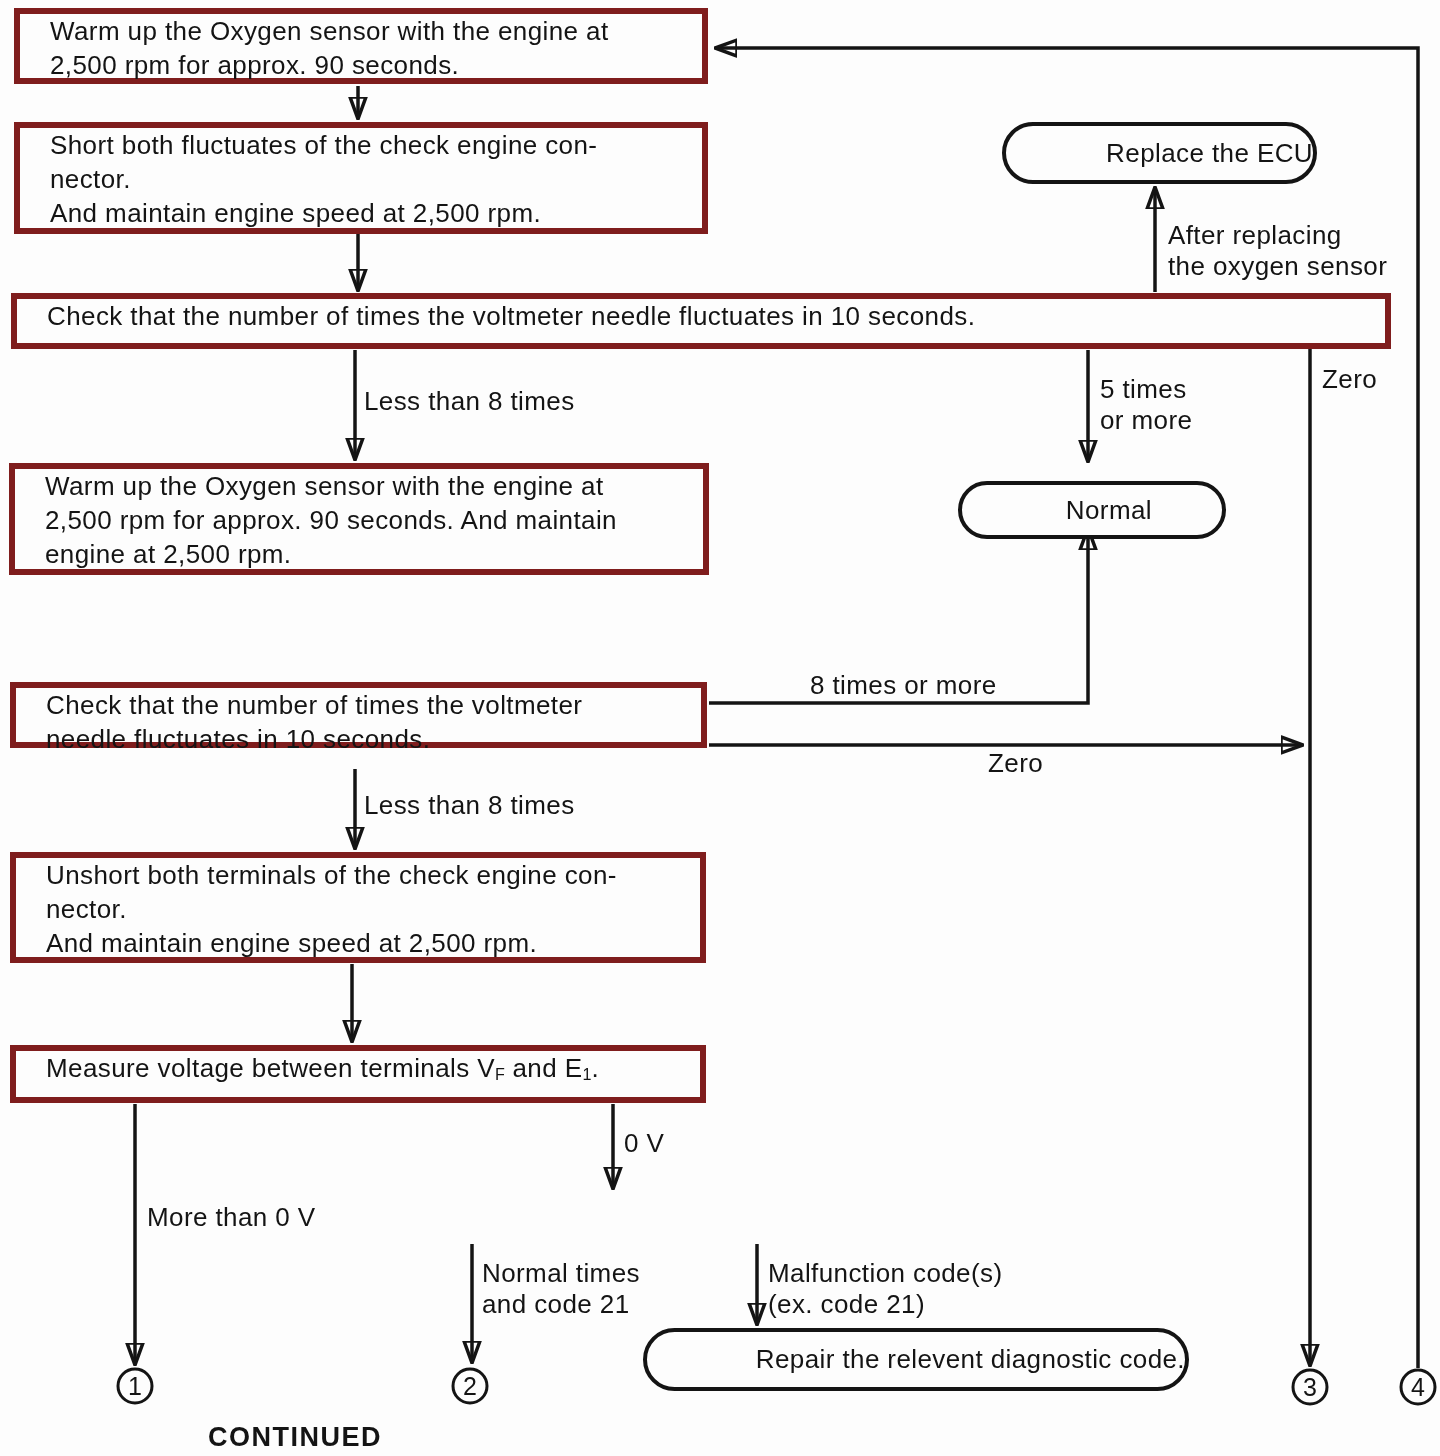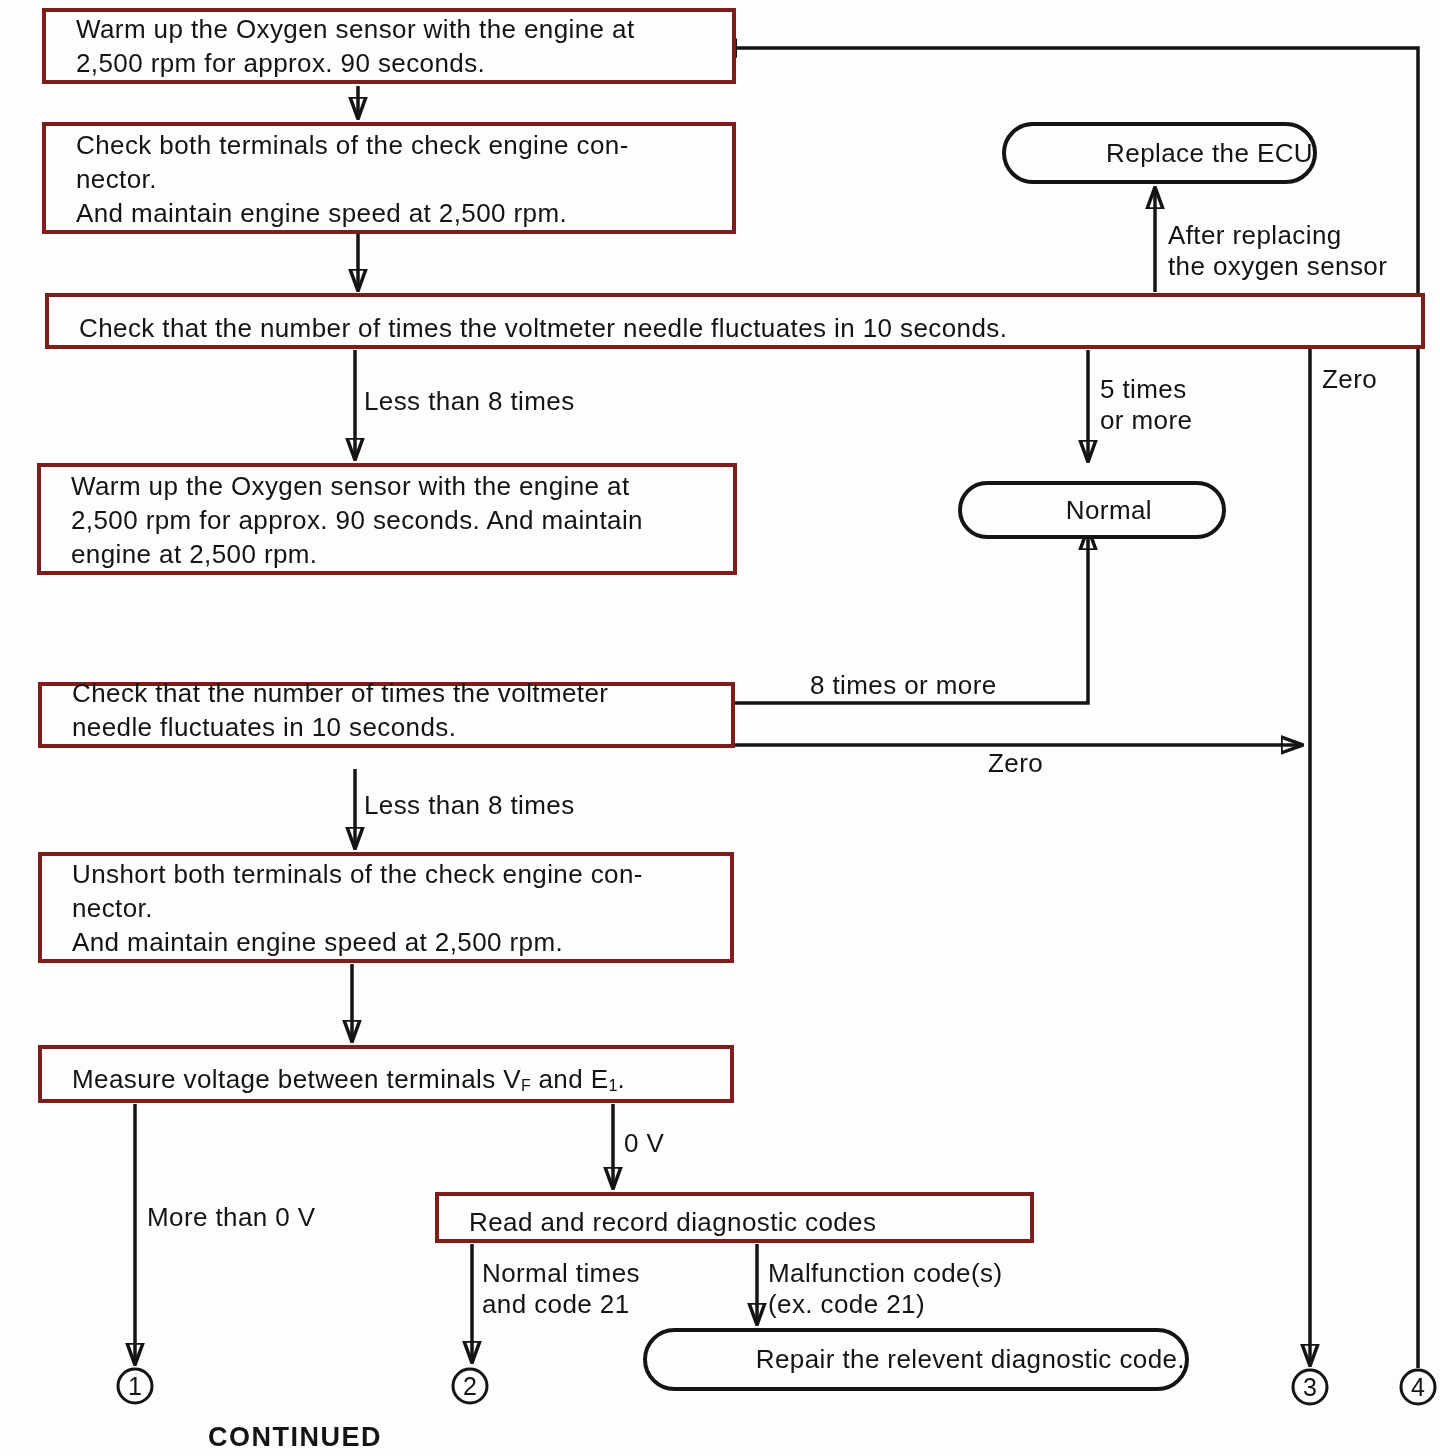--- a/index.html
+++ b/index.html
@@ -3,24 +3,24 @@
 <meta charset="utf-8">
 <style>
   html,body{margin:0;padding:0;background:#e9e9e9;}
   .canvas{
     position:relative;width:1440px;height:1456px;background:#fdfdfd;
     font-family:"Liberation Sans",sans-serif;color:#141414;overflow:hidden;
   }
   .lines-svg{position:absolute;left:0;top:0;width:1440px;height:1456px;pointer-events:none;}
   .lines-svg path{stroke:#141414;stroke-width:3.5;fill:none;}
   .box{
-    position:absolute;border:4px solid #7f1d1d;background:#fdfdfd;box-sizing:border-box;
-    display:flex;flex-direction:column;justify-content:flex-end;
+    position:absolute;border:6px solid #7f1d1d;background:#fdfdfd;box-sizing:border-box;
+    display:flex;flex-direction:column;justify-content:flex-start;
     padding-left:30px;padding-right:8px;
-    font-size:26px;line-height:34px;letter-spacing:0.4px;margin-left:28px;
+    font-size:26px;line-height:34px;letter-spacing:0.4px;
   }
   .stadium{
     position:absolute;border:4px solid #141414;background:#fdfdfd;box-sizing:border-box;
     border-radius:999px;display:flex;align-items:center;justify-content:flex-end;
     font-size:26px;letter-spacing:0.4px;text-align:center;padding:0;
   }
   .edge-label{
     position:absolute;font-size:26px;line-height:31px;letter-spacing:0.4px;white-space:nowrap;
   }
   .connector-circle{
@@ -60,26 +60,26 @@
     <path d="M1155 292 V188" marker-end="url(#arr)"></path>
     <path d="M1418 1368 V48 H716" marker-end="url(#arr)"></path>
   </svg>
 
   <div class="box" style="left:14px;top:8px;width:694px;height:76px;">
     <div>Warm up the Oxygen sensor with the engine at</div>
     <div>2,500 rpm for approx. 90 seconds.</div>
   </div>
 
   <div class="box" style="left:14px;top:122px;width:694px;height:112px;">
-    <div>Check both terminals of the check engine con-</div>
+    <div>Short both fluctuates of the check engine con-</div>
     <div>nector.</div>
     <div>And maintain engine speed at 2,500 rpm.</div>
   </div>
 
-  <div class="box" style="left:17px;top:293px;width:1380px;height:56px;">
+  <div class="box" style="left:11px;top:293px;width:1380px;height:56px;">
     <div>Check that the number of times the voltmeter needle fluctuates in 10 seconds.</div>
   </div>
 
   <div class="box" style="left:9px;top:463px;width:700px;height:112px;">
     <div>Warm up the Oxygen sensor with the engine at</div>
     <div>2,500 rpm for approx. 90 seconds. And maintain</div>
     <div>engine at 2,500 rpm.</div>
   </div>
 
   <div class="box" style="left:10px;top:682px;width:697px;height:66px;">
@@ -92,23 +92,20 @@
     <div>nector.</div>
     <div>And maintain engine speed at 2,500 rpm.</div>
   </div>
 
   <div class="box" style="left:10px;top:1045px;width:696px;height:58px;">
     <div>
       <span>Measure voltage between terminals V</span><sub class="term-sub">F</sub><span> and E</span><sub class="term-sub">1</sub><span>.</span>
     </div>
   </div>
 
-  <div class="box" style="left:407px;top:1192px;width:599px;height:51px;">
-    <div>Read and record diagnostic codes</div>
-  </div>
 
   <div class="stadium" style="left:1002px;top:122px;width:315px;height:62px;">
     <span>Replace the ECU</span>
   </div>
 
   <div class="stadium" style="left:958px;top:481px;width:268px;height:58px;padding-right:70px;">
     <span>Normal</span>
   </div>
 
   <div class="stadium" style="left:643px;top:1328px;width:546px;height:63px;">

